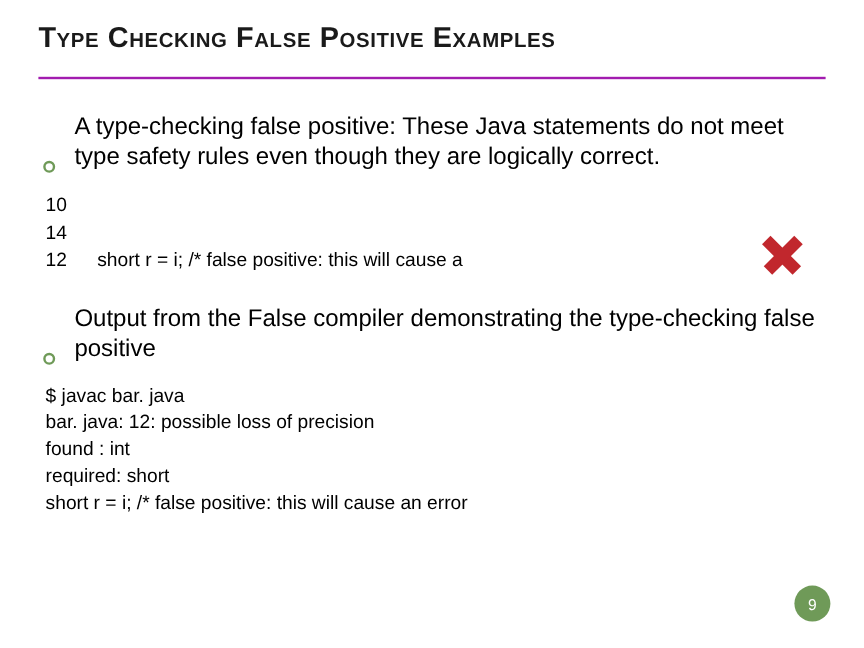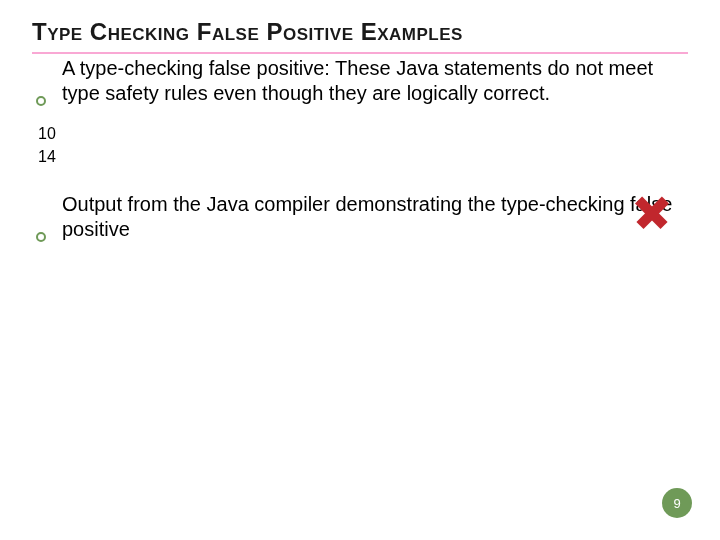--- a/index.html
+++ b/index.html
@@ -17,23 +17,23 @@
     height: 100%;
     padding: 18px 32px 0 32px;
     position: relative;
   }
   .title {
     font-size: 24px;
     font-weight: bold;
     font-variant: small-caps;
     letter-spacing: 0.5px;
     color: #1a1a1a;
-    padding-bottom: 6px;
-    border-bottom: 2px solid #f9a8d4;
-    margin-bottom: 2px;
+    padding-bottom: 18px;
+    border-bottom: 2px solid #a21caf;
+    margin-bottom: 28px;
   }
   .bullet-row {
     display: flex;
     align-items: flex-end;
     margin-bottom: 16px;
     padding: 0 4px;
   }
   .bullet {
     width: 10px;
     height: 10px;
@@ -103,27 +103,38 @@
     <div class="bullet-text">A type-checking false positive: These Java statements do not meet type safety rules even though they are logically correct.</div>
   </div>
 
   <div class="code-block">
     <div class="code-line">
       <span class="ln">10</span>
     </div>
     <div class="code-line">
       <span class="ln">14</span>
     </div>
+    <div class="code-line">
+      <span class="ln">12</span>
+      <span>short r = i; /* false positive: this will cause a</span>
+    </div>
   </div>
 
   <div class="bullet-row">
     <span class="bullet"></span>
-    <div class="bullet-text">Output from the Java compiler demonstrating the type-checking false positive</div>
+    <div class="bullet-text">Output from the False compiler demonstrating the type-checking false positive</div>
   </div>
 
+  <div class="output-block">
+    <div>$ javac bar. java</div>
+    <div>bar. java: 12: possible loss of precision</div>
+    <div>found    : int</div>
+    <div>required: short</div>
+    <div>short r = i; /* false positive: this will cause an error</div>
+  </div>
 
   <div class="cross">
     <svg viewBox="0 0 44 44" width="44" height="44">
       <g fill="#c1272d">
         <rect x="4" y="18" width="36" height="10" transform="rotate(45 22 22)"></rect>
         <rect x="4" y="18" width="36" height="10" transform="rotate(-45 22 22)"></rect>
       </g>
     </svg>
   </div>
 

